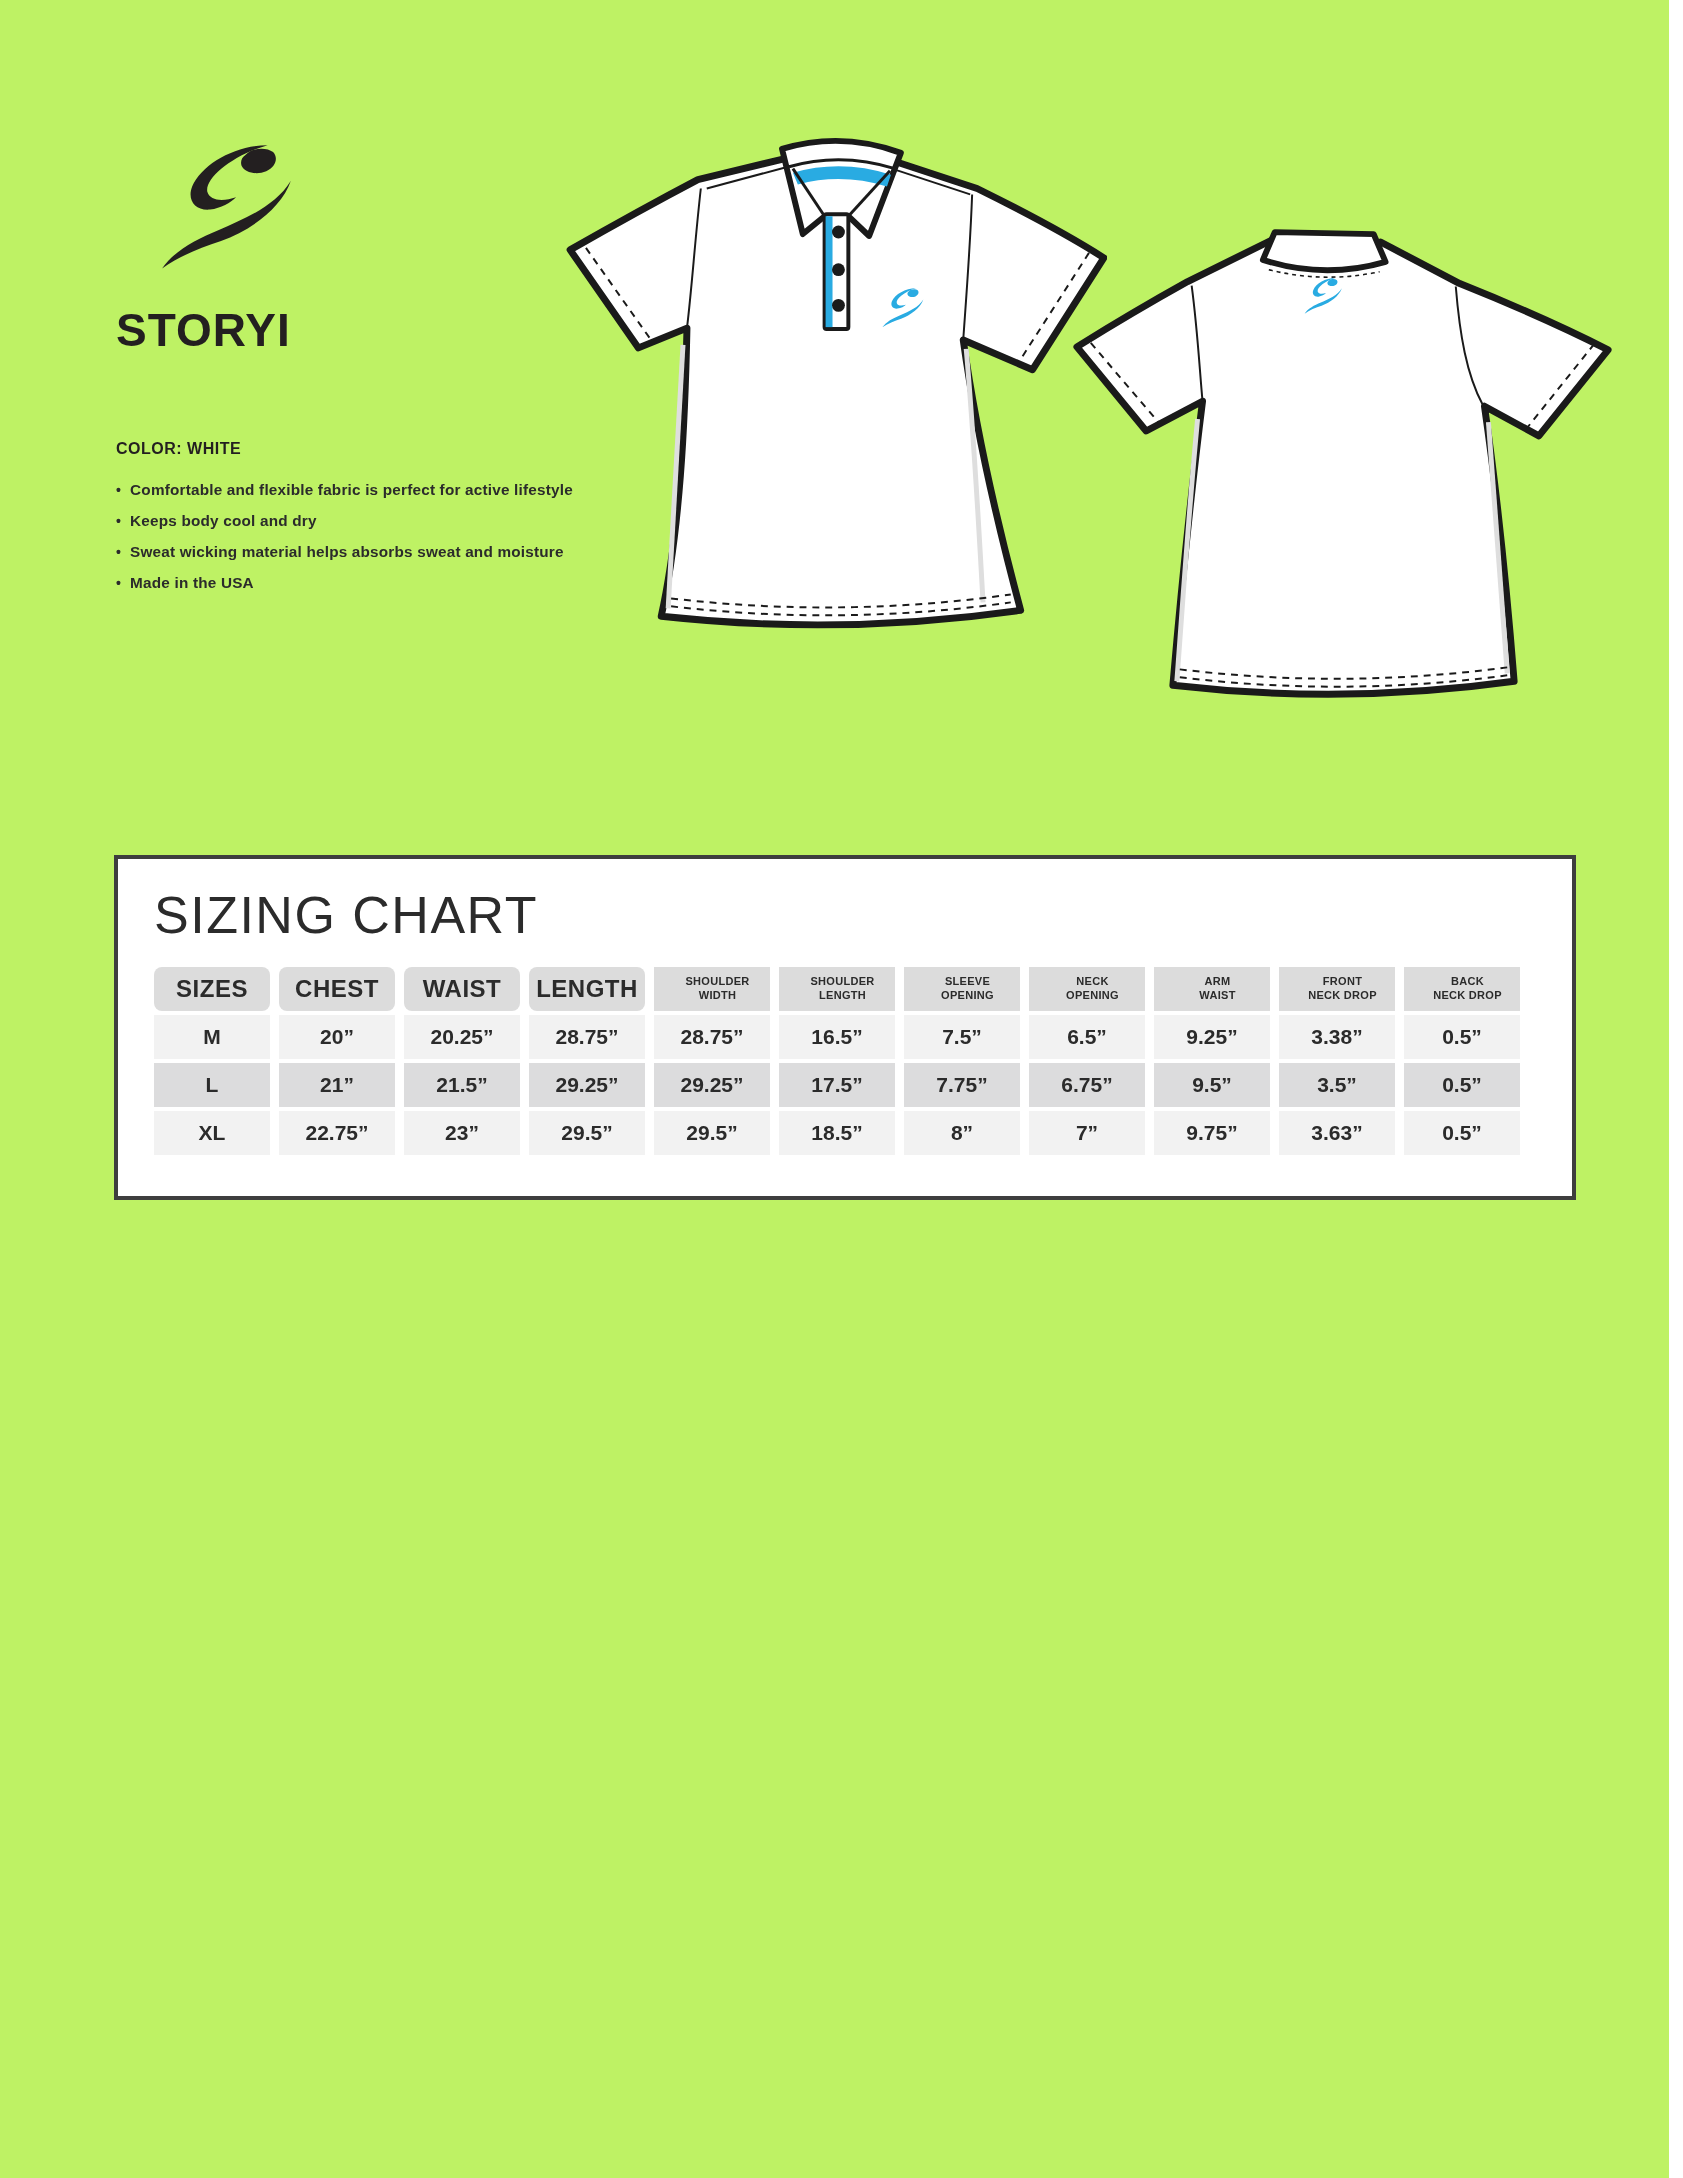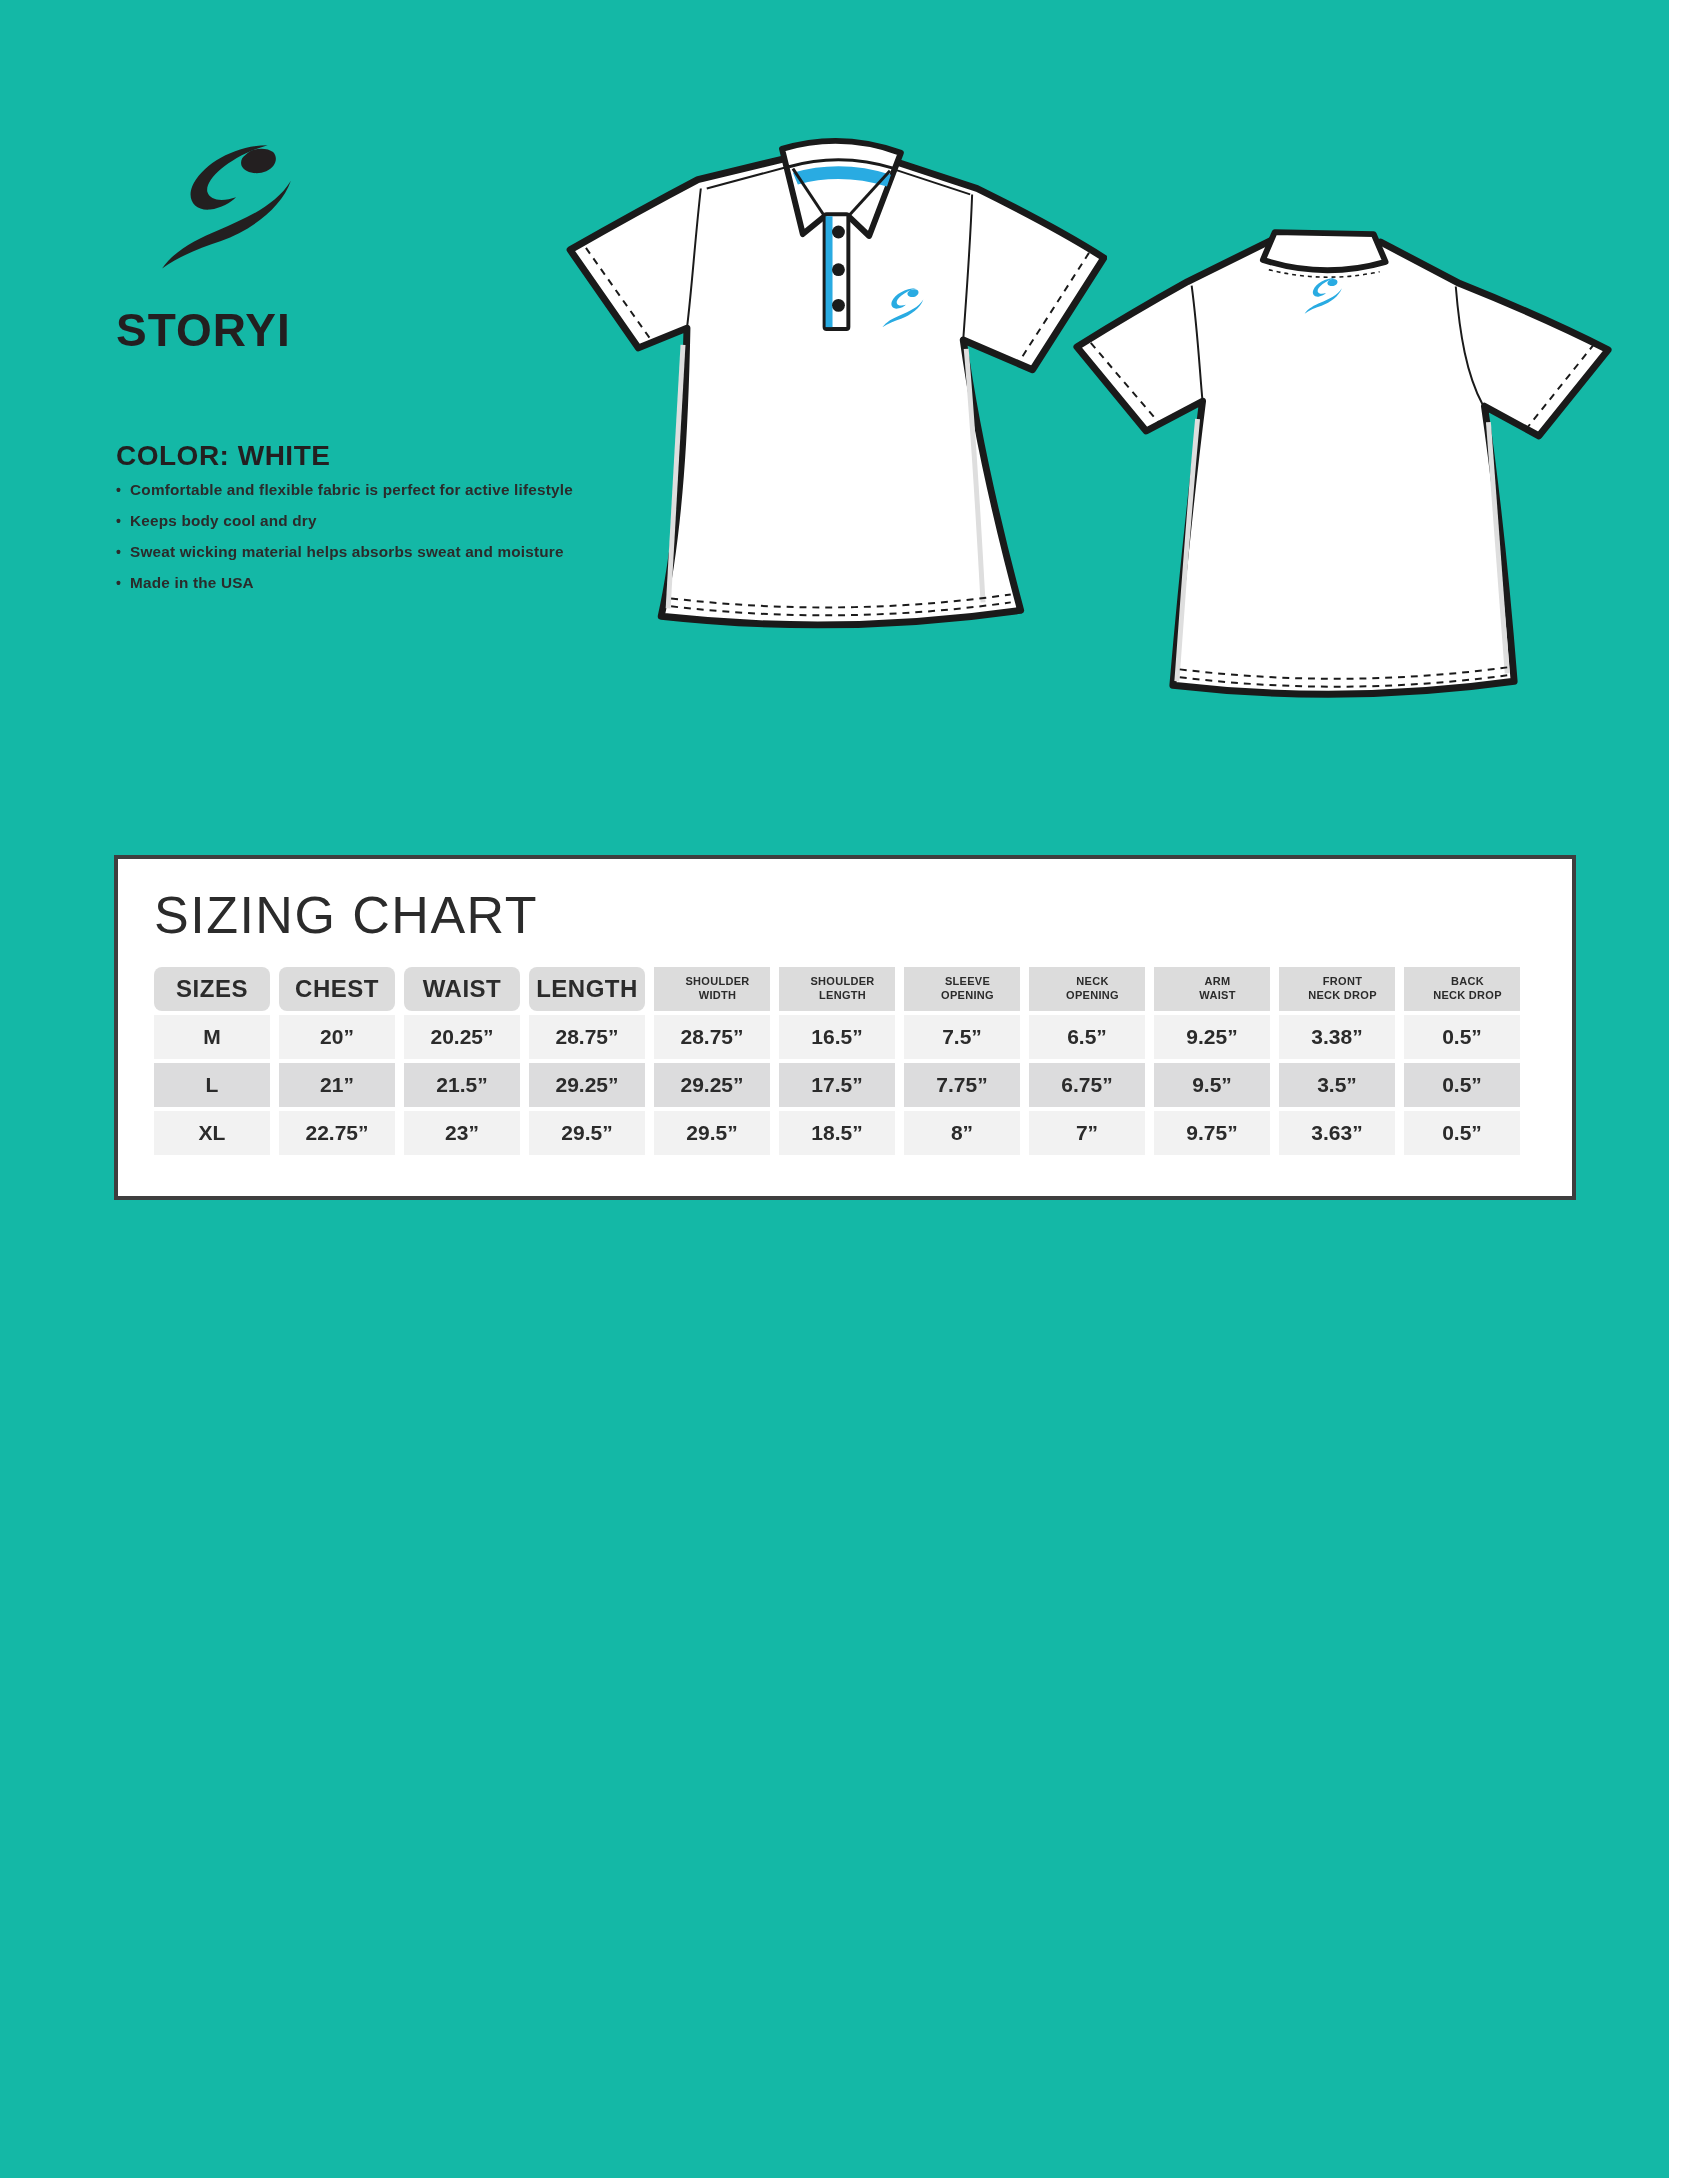--- a/index.html
+++ b/index.html
@@ -6,27 +6,27 @@
     --accent-blue:#29abe2;
     --ink:#231f20;
     --table-border:#3e3e3e;
     --header-gray:#dcdcdc;
     --row-light:#f2f2f2;
     --row-dark:#dcdcdd;
   }
   *{margin:0;padding:0;box-sizing:border-box;}
   html,body{background:#fff;}
   body{font-family:"Liberation Sans","DejaVu Sans",sans-serif;color:var(--ink);}
-  .page{position:relative;width:1669px;height:2178px;background:#14b8a6;overflow:hidden;text-decoration:underline;}
+  .page{position:relative;width:1669px;height:2178px;background:#bef264;overflow:hidden;text-decoration:underline;}
 
   
   .brand-logo{position:absolute;left:158px;top:137px;width:137px;height:137px;color:var(--ink);}
   .title1{position:absolute;left:116px;top:303px;font-size:46px;font-weight:700;letter-spacing:1px;color:var(--ink);}
   .title2{position:absolute;left:116px;top:352px;font-size:46px;font-weight:400;letter-spacing:5px;color:#2d2d2d;}
-  .color-label{position:absolute;left:116px;top:440px;font-size:28px;font-weight:700;color:var(--ink);letter-spacing:0.5px;}
+  .color-label{position:absolute;left:116px;top:440px;font-size:16px;font-weight:700;color:var(--ink);letter-spacing:0.5px;}
   .features{position:absolute;left:116px;top:481px;list-style:none;}
   .features li{display:flex;align-items:flex-start;margin-bottom:13px;font-size:15.3px;font-weight:600;color:#2b2b2b;letter-spacing:0.2px;}
   .features .dot{font-size:14px;margin-right:9px;line-height:18px;}
   .features .ftxt{line-height:18px;}
   .materials{position:absolute;left:116px;top:612px;font-size:22px;font-weight:500;color:#2b2b2b;line-height:31px;letter-spacing:0.2px;}
 
   
   .shirt-front{position:absolute;left:562px;top:137px;width:545px;height:505px;}
   .shirt-back{position:absolute;left:1069px;top:226px;width:549px;height:495px;}
   svg .outline{fill:#ffffff;stroke:#1a1a1a;stroke-width:7;stroke-linejoin:round;}

